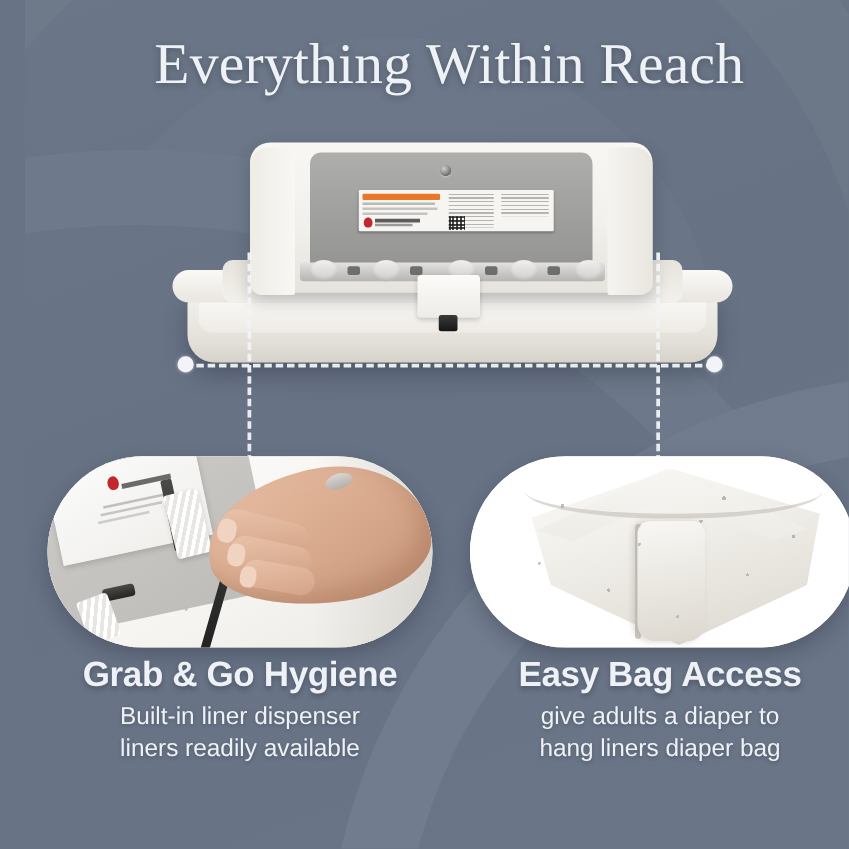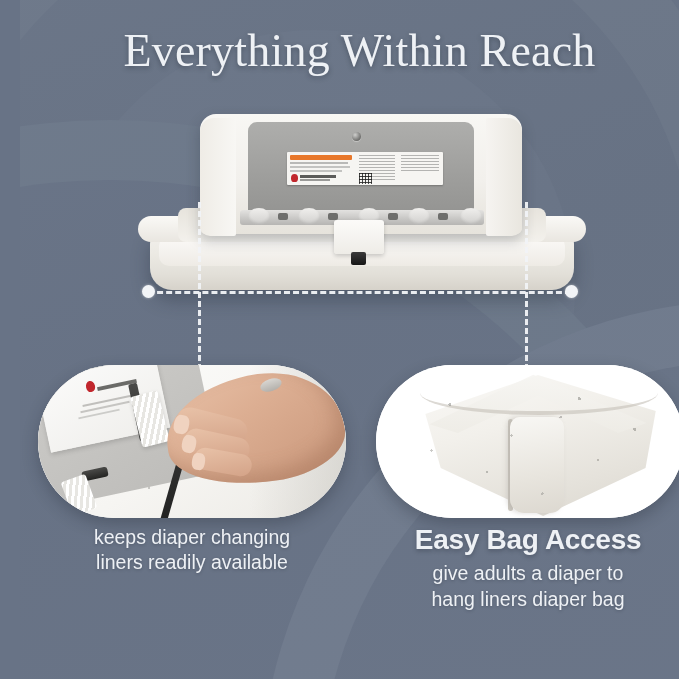--- a/index.html
+++ b/index.html
@@ -377,22 +377,23 @@
     <div class="ir-bg"></div>
     <div class="ir-corner"></div>
     <div class="ir-topface"></div>
     <div class="ir-rim"></div>
     <div class="ir-hookedge"></div>
     <div class="ir-hook"></div>
     <div class="ir-speck"></div>
   </div>
 
   <div class="caption cap-l">
+    <div class="cap-h">Grab &amp; Go Hygiene</div>
     <div class="cap-b">
-      <div>keeps diaper changing</div>
+      <div>Built-in liner dispenser</div>
       <div>liners readily available</div>
     </div>
   </div>
 
   <div class="caption cap-r">
     <div class="cap-h">Easy Bag Access</div>
     <div class="cap-b">
       <div>give adults a diaper to</div>
       <div>hang liners diaper bag</div>
     </div>

